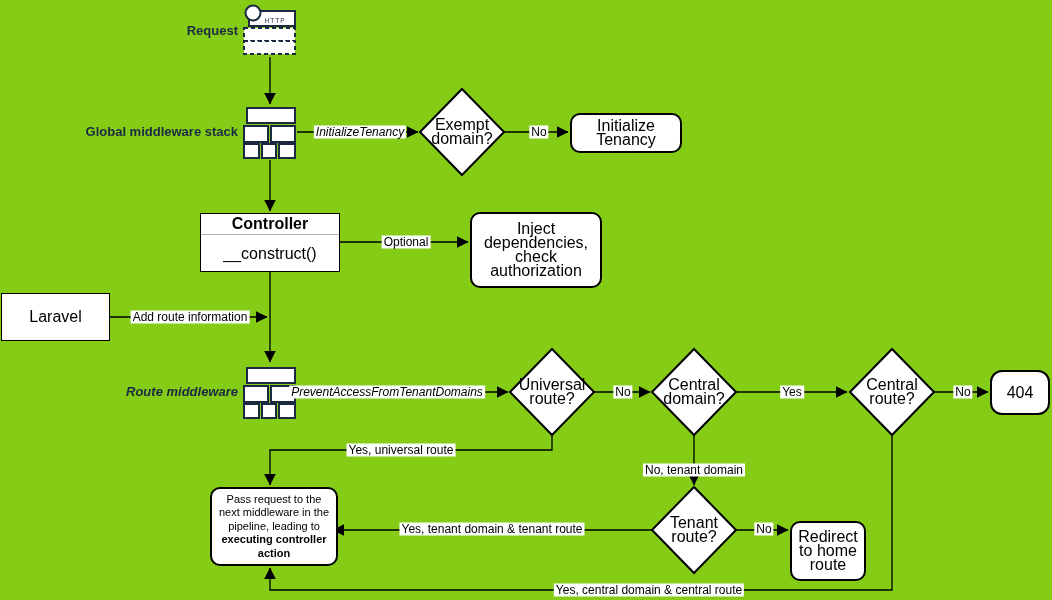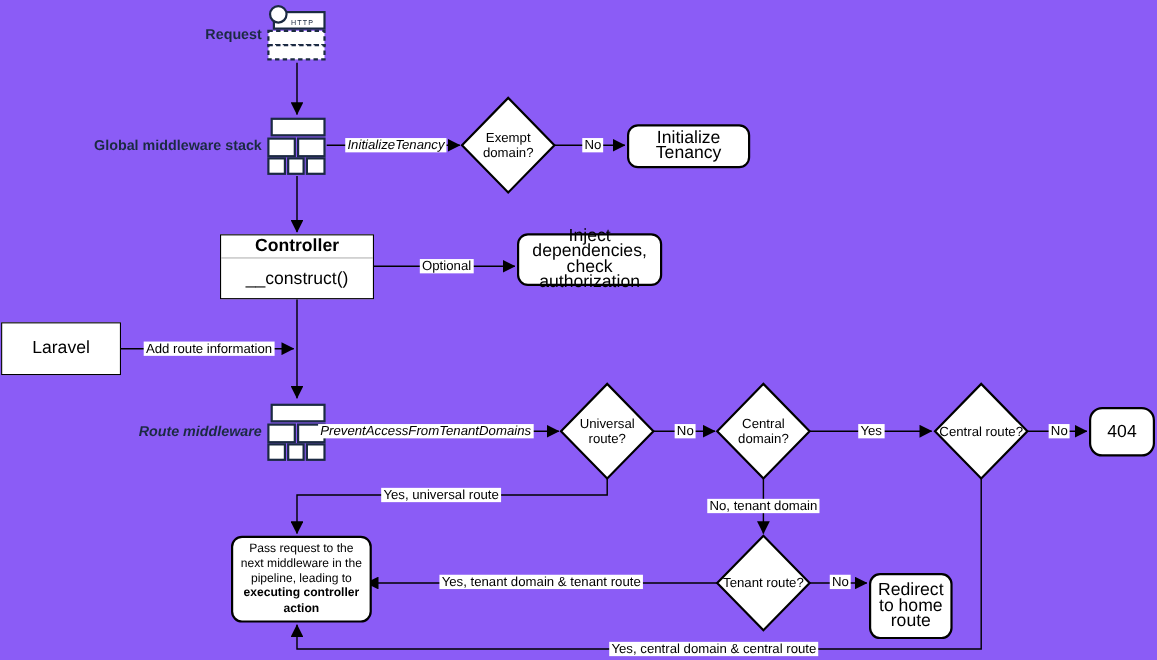--- a/index.html
+++ b/index.html
@@ -1,17 +1,17 @@
 <!DOCTYPE html>
 <html><head>
 <meta charset="utf-8">
 <style>
   html,body{margin:0;padding:0;background:#fff;}
   #canvas{
-    position:relative;width:1052px;height:600px;background:#8b5cf6;overflow:hidden;
+    position:relative;width:1052px;height:600px;background:#84cc16;overflow:hidden;
     font-family:"Liberation Sans","DejaVu Sans",sans-serif;color:#000;
   }
   svg{position:absolute;left:0;top:0;}
   .edge{stroke:#000;stroke-width:1.3;fill:none;}
   .diamond{stroke:#000;stroke-width:2;fill:#fff;}
   .icon-rect{stroke:#1b2a42;stroke-width:2;fill:#fff;}
   .icon-rect.dashed{stroke-dasharray:4 3;}
   .http-text{font-size:6.5px;font-family:"Liberation Sans",sans-serif;fill:#1b2a42;letter-spacing:1px;}
   .node{
     position:absolute;box-sizing:border-box;background:#fff;border:1.5px solid #000;
@@ -23,21 +23,21 @@
   .pass-box{font-size:11px;line-height:13.5px;padding:2px 4px;}
   .pass-box b{font-weight:bold;}
   .uml{display:block;padding:0;}
   .uml .uml-title{height:20px;line-height:20px;font-weight:bold;border-bottom:1px solid #b3b3b3;}
   .uml .uml-body{height:37px;display:flex;align-items:center;justify-content:center;}
   .navy-label{
     position:absolute;font-weight:bold;color:#1b2a42;font-size:13px;line-height:14px;text-align:right;
   }
   .dlabel{
     position:absolute;display:flex;align-items:center;justify-content:center;text-align:center;
-    font-size:12px;line-height:14px;width:80px;height:40px;
+    font-size:16px;line-height:14px;width:80px;height:40px;
   }
   .elabel{
     position:absolute;transform:translate(-50%,-50%);background:#fff;padding:0 2px;
     font-size:12px;line-height:13px;white-space:nowrap;
   }
   .it{font-style:italic;}
 </style>
 </head>
 <body>
 
@@ -110,39 +110,39 @@
   <div class="dlabel" style="left:852px;top:372px;">Central route?</div>
   <div class="dlabel" style="left:654px;top:510px;">Tenant route?</div>
 
   <div class="node rounded" style="left:570px;top:113px;width:112px;height:40px;">Initialize Tenancy</div>
 
   <div class="node uml" style="left:200px;top:213px;width:140px;height:59px;">
     <div class="uml-title">Controller</div>
     <div class="uml-body">__construct()</div>
   </div>
 
-  <div class="node rounded" style="left:470px;top:212px;width:132px;height:48px;padding:0 6px;">Inject dependencies, check authorization</div>
+  <div class="node rounded" style="left:470px;top:212px;width:132px;height:76px;padding:0 6px;">Inject dependencies, check authorization</div>
 
   <div class="node" style="left:1px;top:293px;width:109px;height:48px;">Laravel</div>
 
   <div class="node rounded node-404" style="left:990px;top:370px;width:60px;height:45px;">404</div>
 
   <div class="node rounded" style="left:790px;top:498px;width:76px;height:60px;padding:0 4px;margin-top:23px;">Redirect to home route</div>
 
   <div class="node rounded pass-box" style="left:210px;top:487px;width:128px;height:79px;">
     <span><span>Pass request to the next middleware in the pipeline, leading to </span><b>executing controller action</b></span>
   </div>
 
   <div class="elabel it" style="left:360px;top:132px;">InitializeTenancy</div>
   <div class="elabel" style="left:539px;top:132px;">No</div>
   <div class="elabel" style="left:406px;top:242px;">Optional</div>
   <div class="elabel" style="left:190px;top:317px;">Add route information</div>
   <div class="elabel it" style="left:387px;top:392px;">PreventAccessFromTenantDomains</div>
   <div class="elabel" style="left:623px;top:392px;">No</div>
   <div class="elabel" style="left:792px;top:392px;">Yes</div>
   <div class="elabel" style="left:963px;top:392px;">No</div>
   <div class="elabel" style="left:401px;top:450px;">Yes, universal route</div>
-  <div class="elabel" style="left:694px;top:460px;">No, tenant domain</div>
+  <div class="elabel" style="left:694px;top:470px;">No, tenant domain</div>
   <div class="elabel" style="left:764px;top:529px;">No</div>
   <div class="elabel" style="left:492px;top:529px;">Yes, tenant domain &amp; tenant route</div>
   <div class="elabel" style="left:649px;top:590px;">Yes, central domain &amp; central route</div>
 
 </div>
 
 </body></html>

